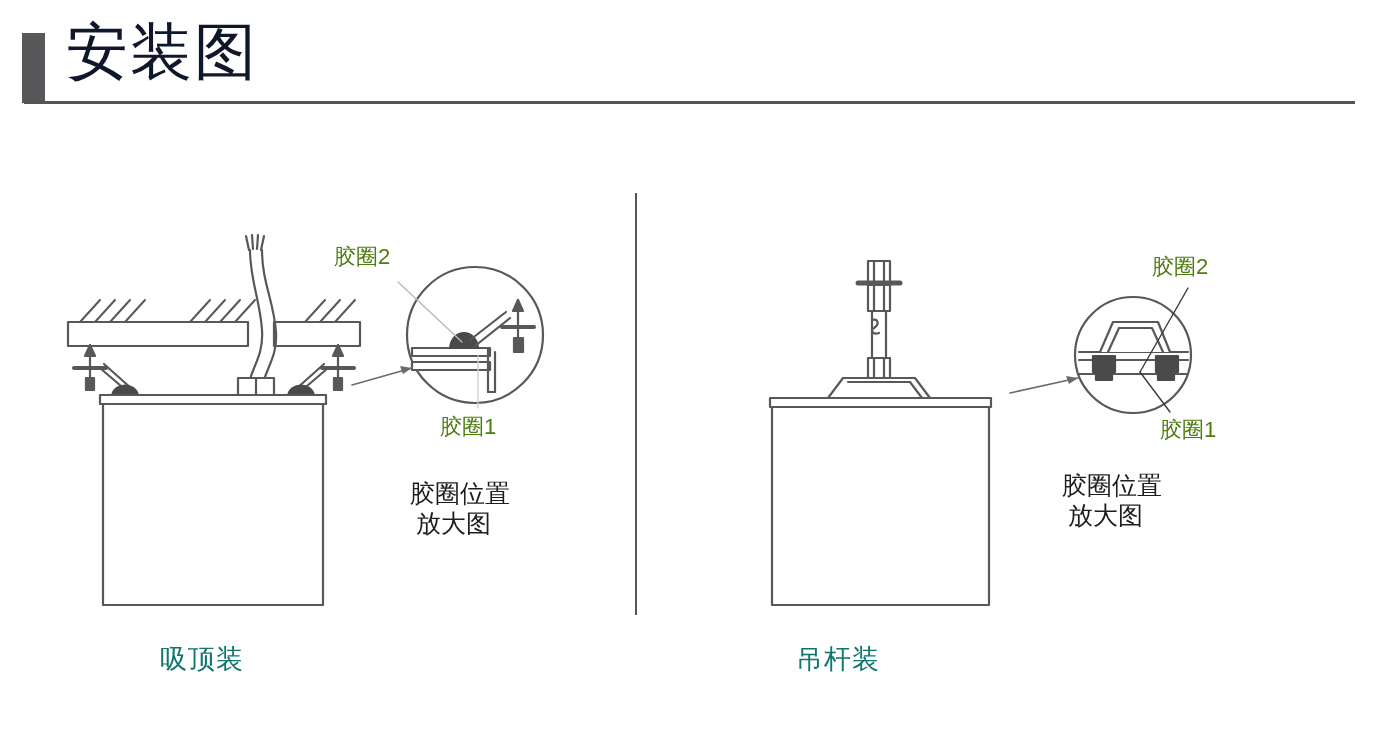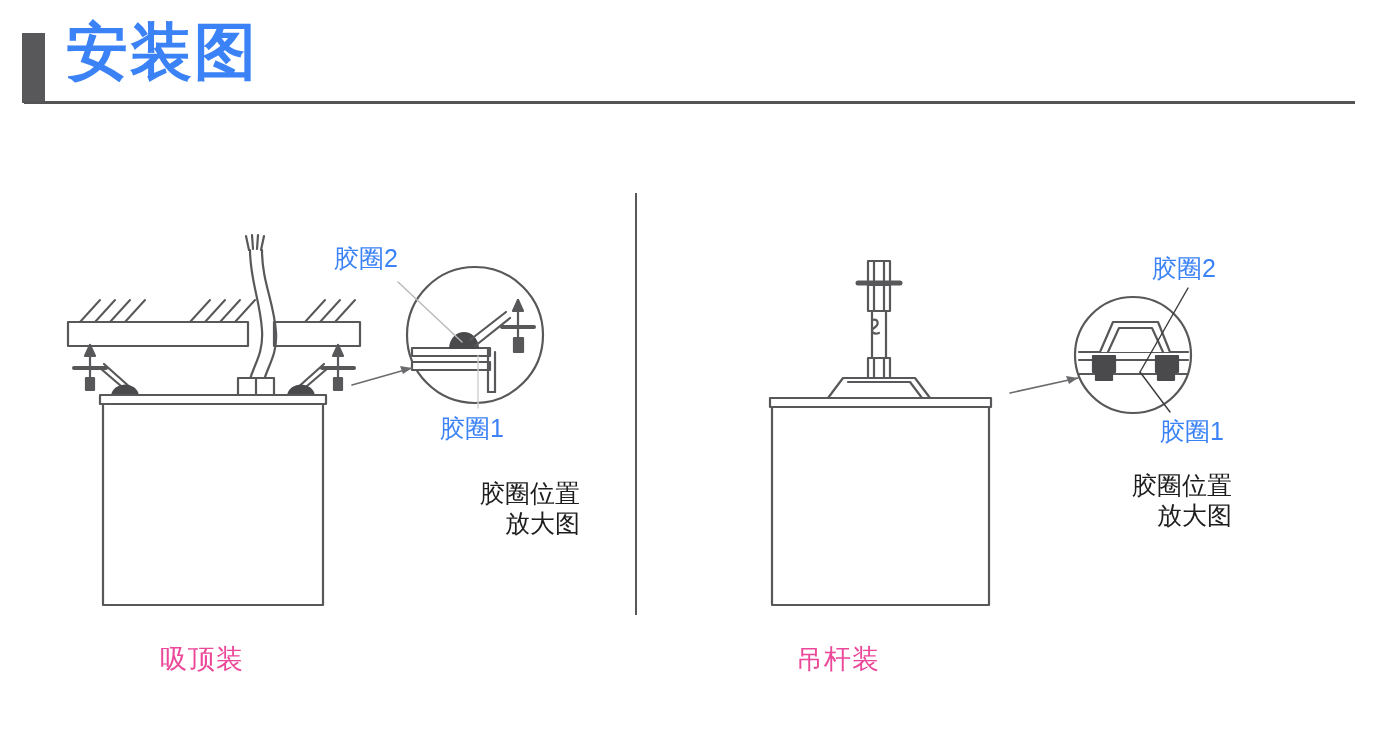--- a/index.html
+++ b/index.html
@@ -26,68 +26,68 @@
     position: absolute;
     left: 22px; top: 33px;
     width: 23px; height: 70px;
     background: #58585a;
   }
   #page-title {
     position: absolute;
     left: 66px; top: 10px;
     font-size: 62px;
     line-height: 84px;
-    font-weight: bold;
-    color: #3b82f6;
+    font-weight: normal;
+    color: #0f172a;
     letter-spacing: 2px;
     white-space: nowrap;
   }
   #header-rule {
     position: absolute;
     left: 24px; top: 101px;
     width: 1331px; height: 3px;
     background: #545456;
   }
 
   #panel-divider {
     position: absolute;
     left: 635px; top: 193px;
     width: 2px; height: 422px;
     background: #58585a;
   }
 
   .panel-caption {
     position: absolute;
     font-size: 27px;
-    color: #ec4899;
+    color: #0f766e;
     white-space: nowrap;
     letter-spacing: 1px;
     text-align: center;
   }
   #caption-ceiling { left: 160px; top: 641px; }
   #caption-rod     { left: 796px; top: 641px; }
 
   .detail-caption {
     position: absolute;
     font-size: 25px;
     line-height: 30px;
     color: #1d1d1d;
-    text-align: right;
+    text-align: left;
     white-space: nowrap;
   }
   #detail-caption-left  { left: 410px; top: 478px; width: 170px; }
   #detail-caption-right { left: 1062px; top: 470px; width: 170px; }
   .detail-caption span { display: block; }
   #detail-caption-left .line2  { margin-left: 6px; }
   #detail-caption-right .line2 { margin-left: 6px; }
 
   .ring-label {
     position: absolute;
-    font-size: 25px;
-    color: #3b82f6;
+    font-size: 22px;
+    color: #4d7c0f;
     white-space: nowrap;
   }
   #label-ring2-left  { left: 334px; top: 242px; }
   #label-ring1-left  { left: 440px; top: 412px; }
   #label-ring2-right { left: 1152px; top: 252px; }
   #label-ring1-right { left: 1160px; top: 415px; }
 
   svg { display: block; }
   .dwg {
     position: absolute;

